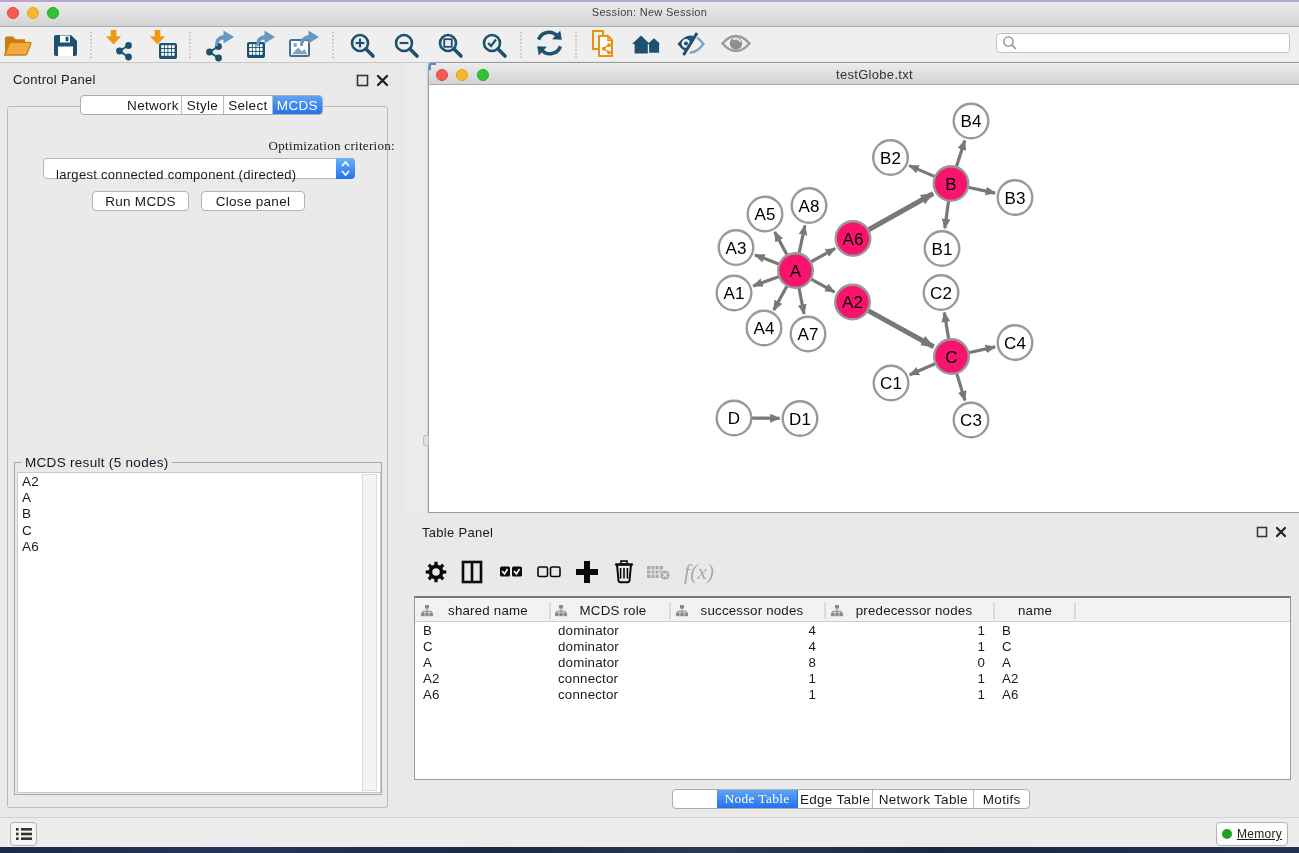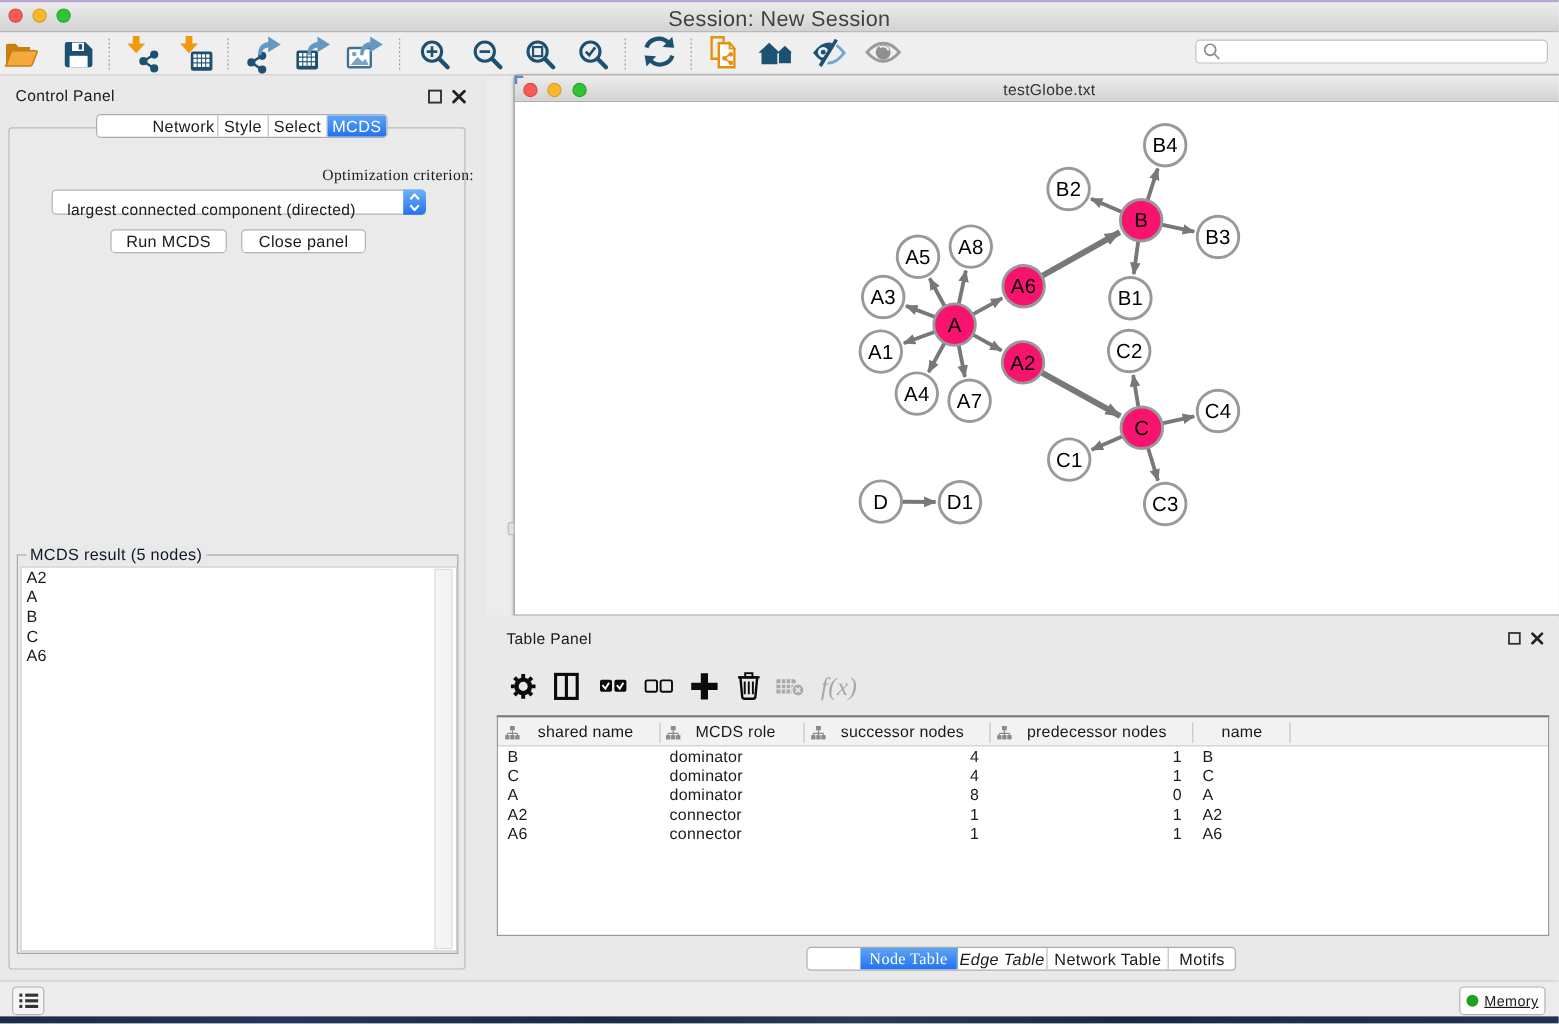--- a/index.html
+++ b/index.html
@@ -14,21 +14,21 @@
 .btn{background:#fff;border:1px solid #b2b2b2;border-radius:4px;display:flex;align-items:center;justify-content:center;}
 </style></head>
 <body>
 
 <div class="abs" style="left:0;top:0;width:1299px;height:2px;background:#b9a4d2"></div>
 
 <div class="abs tbar" style="left:0;top:2px;width:1299px;height:25px;">
   <span class="light" style="position:absolute;left:7px;top:4.5px;background:#f95a52;border:0.5px solid #d94a44;"></span>
   <span class="light" style="position:absolute;left:27px;top:4.5px;background:#f9b82c;border:0.5px solid #d9a026;"></span>
   <span class="light" style="position:absolute;left:46.5px;top:4.5px;background:#2fc335;border:0.5px solid #28a82e;"></span>
-  <div style="text-align:center;font-size:18px;color:#404040;padding-top:4px;">Session: New Session</div>
+  <div style="text-align:center;font-size:11px;color:#404040;padding-top:4px;">Session: New Session</div>
 </div>
 
 <div class="abs" id="toolbar" style="left:0;top:27px;width:1299px;height:36px;background:#efefef;border-bottom:1px solid #c9c9c9;">
 <svg width="1299" height="36" style="position:absolute;left:0;top:0;">
 <defs>
 <g id="magbase">
           <circle cx="10" cy="10" r="8" fill="none" stroke="#1d5172" stroke-width="2.6"></circle>
           <line x1="16" y1="16" x2="23" y2="23" stroke="#1d5172" stroke-width="3.6" stroke-linecap="round"></line>
         </g>
 <g id="tblico">
@@ -463,21 +463,21 @@
           <text x="143" y="76">connector</text>
           <text x="401" y="76" text-anchor="end">1</text>
           <text x="570" y="76" text-anchor="end">1</text>
           <text x="587" y="76">A6</text>
       </g>
     </svg>
   </div>
 
   <div class="seg abs" style="left:277px;top:276px;width:358px;height:20px;">
     <div class="on" style="width:92px;font-family:Liberation Serif, serif;">Node Table</div>
-    <div style="width:85px;font-style:italic;">Edge Table</div>
+    <div style="width:85px;">Edge Table</div>
     <div style="width:115px;">Network Table</div>
     <div style="width:62px;">Motifs</div>
   </div>
 </div>
 
 <div class="abs" id="statusbar" style="left:0;top:817px;width:1299px;height:30px;background:#ececec;border-top:1px solid #d0d0d0;">
   <div class="btn abs" style="left:10px;top:4px;width:27px;height:24px;background:#f5f5f5;">
     <svg width="16" height="14">
         <g fill="#333">
           <rect x="0" y="1" width="2.6" height="2.6"></rect>

